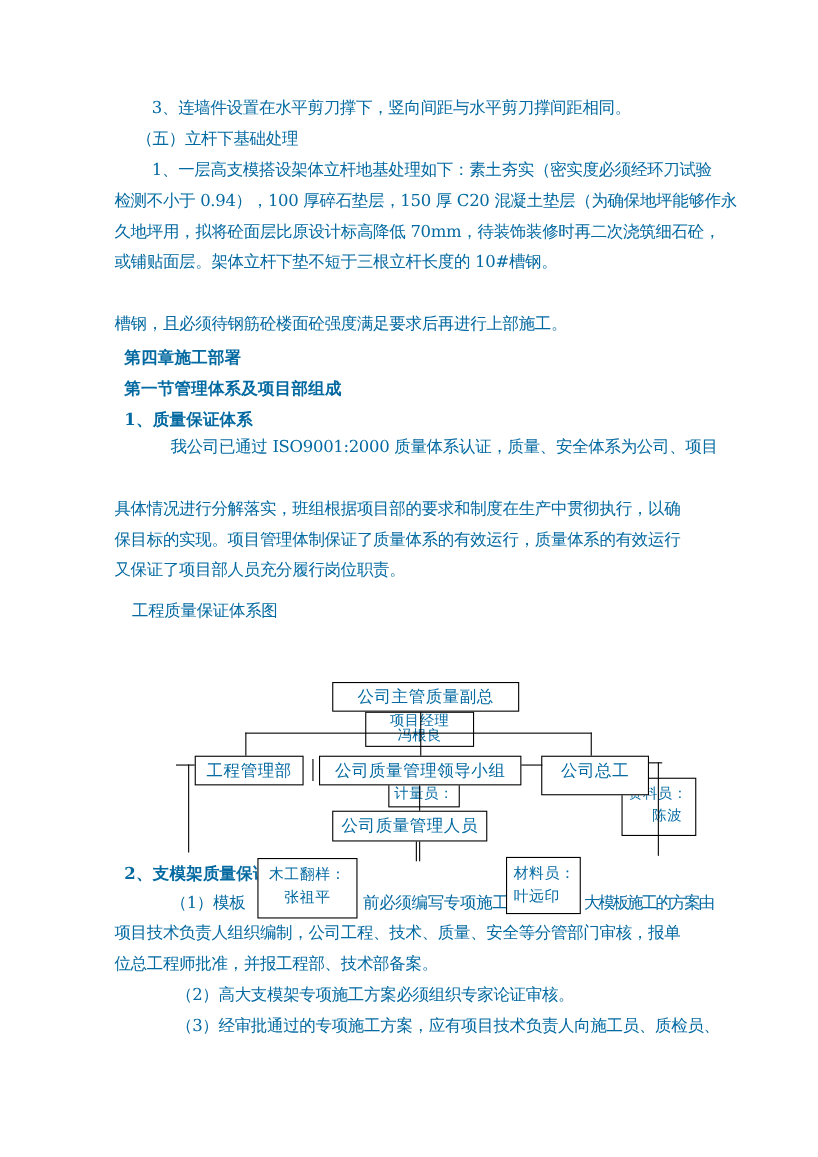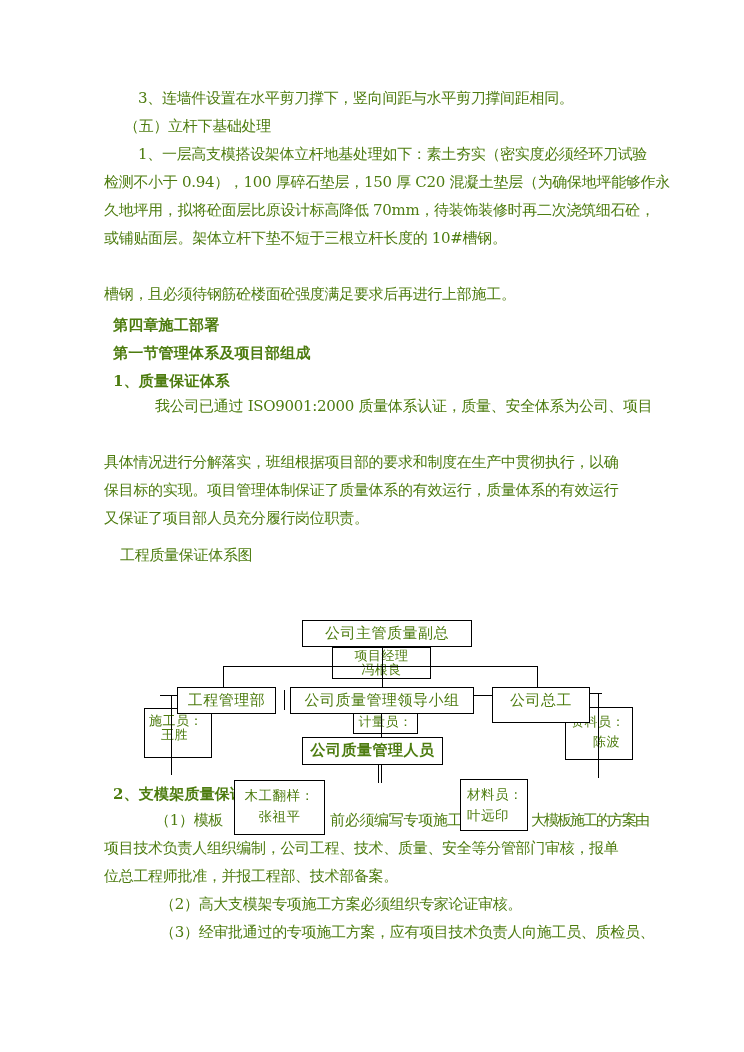--- a/index.html
+++ b/index.html
@@ -1,17 +1,17 @@
 <!DOCTYPE html>
 <html><head>
 <meta charset="utf-8">
 <style>
   html,body{margin:0;padding:0;background:#ffffff;}
   #page{position:relative;width:744px;height:1052px;background:#ffffff;overflow:hidden;
-        font-family:"DejaVu Serif", serif;color:#4d7c0f;}
+        font-family:"DejaVu Serif", serif;color:#0369a1;}
   .bl{position:absolute;font-size:15px;line-height:16px;letter-spacing:-0.3px;white-space:nowrap;}
   .b{font-weight:bold;letter-spacing:0.2px;}
   .tight{letter-spacing:-2px;}
   .dbox{position:absolute;background:#ffffff;border:1px solid #000;box-sizing:border-box;
         text-align:center;overflow:hidden;}
   .dbox .t15{font-size:15px;line-height:24px;letter-spacing:0.5px;display:block;}
   .dbox .t13{font-size:13px;line-height:14px;letter-spacing:0.5px;display:block;}
   .la{text-align:left;}
   .ln{position:absolute;background:#000;}
   .z1{z-index:1}.z2{z-index:2}.z3{z-index:3}.z5{z-index:5}
@@ -39,24 +39,20 @@
 
   <div class="bl b" style="left:113px;top:786px">2、支模架质量保证体系</div>
   <div class="bl" style="left:155px;top:812px">（1）模板</div>
   <div class="bl" style="left:330px;top:812px">前必须编写专项施工</div>
   <div class="bl tight" style="left:531px;top:812px">大模板施工的方案由</div>
   <div class="bl" style="left:104px;top:840px">项目技术负责人组织编制，公司工程、技术、质量、安全等分管部门审核，报单</div>
   <div class="bl" style="left:104px;top:868px">位总工程师批准，并报工程部、技术部备案。</div>
   <div class="bl" style="left:160px;top:896px">（2）高大支模架专项施工方案必须组织专家论证审核。</div>
   <div class="bl" style="left:160px;top:924px">（3）经审批通过的专项施工方案，应有项目技术负责人向施工员、质检员、</div>
 
-  <div class="dbox z1 la" style="left:144px;top:708px;width:68px;height:50px;padding:5px 0 0 4px;">
-    <span class="t13">施工员：</span>
-    <span class="t13" style="padding-left:12px">王胜</span>
-  </div>
   <div class="dbox z1 la" style="left:565px;top:707px;width:68px;height:53px;padding:7px 0 0 5px;">
     <span class="t13">资料员：</span>
     <span class="t13" style="padding:6px 0 0 22px">陈波</span>
   </div>
   <div class="dbox z1" style="left:353px;top:710px;width:65px;height:24px;padding-top:4px;">
     <span class="t13">计量员：</span>
   </div>
   <div class="dbox z2" style="left:332px;top:647px;width:99px;height:32px;padding-top:1px;">
     <span class="t13">项目经理</span>
     <span class="t13">冯根良</span>
@@ -67,21 +63,21 @@
   </div>
   <div class="dbox z3" style="left:177px;top:687px;width:99px;height:27px;">
     <span class="t15">工程管理部</span>
   </div>
   <div class="dbox z3" style="left:290px;top:687px;width:184px;height:27px;">
     <span class="t15">公司质量管理领导小组</span>
   </div>
   <div class="dbox z3" style="left:492px;top:687px;width:98px;height:36px;">
     <span class="t15">公司总工</span>
   </div>
-  <div class="dbox z3" style="left:302px;top:737px;width:141px;height:28px;font-weight:bold;">
+  <div class="dbox z3" style="left:302px;top:737px;width:141px;height:28px;">
     <span class="t15">公司质量管理人员</span>
   </div>
   <div class="dbox z3" style="left:234px;top:780px;width:91px;height:55px;padding-top:7px;">
     <span class="t13" style="font-size:13.5px;line-height:15px">木工翻样：</span>
     <span class="t13" style="font-size:13.5px;padding-top:6px">张祖平</span>
   </div>
   <div class="dbox z3 la" style="left:460px;top:779px;width:68px;height:52px;padding:7px 0 0 6px;">
     <span class="t13" style="font-size:13.5px;line-height:15px">材料员：</span>
     <span class="t13" style="font-size:13.5px;padding-top:6px">叶远印</span>
   </div>

